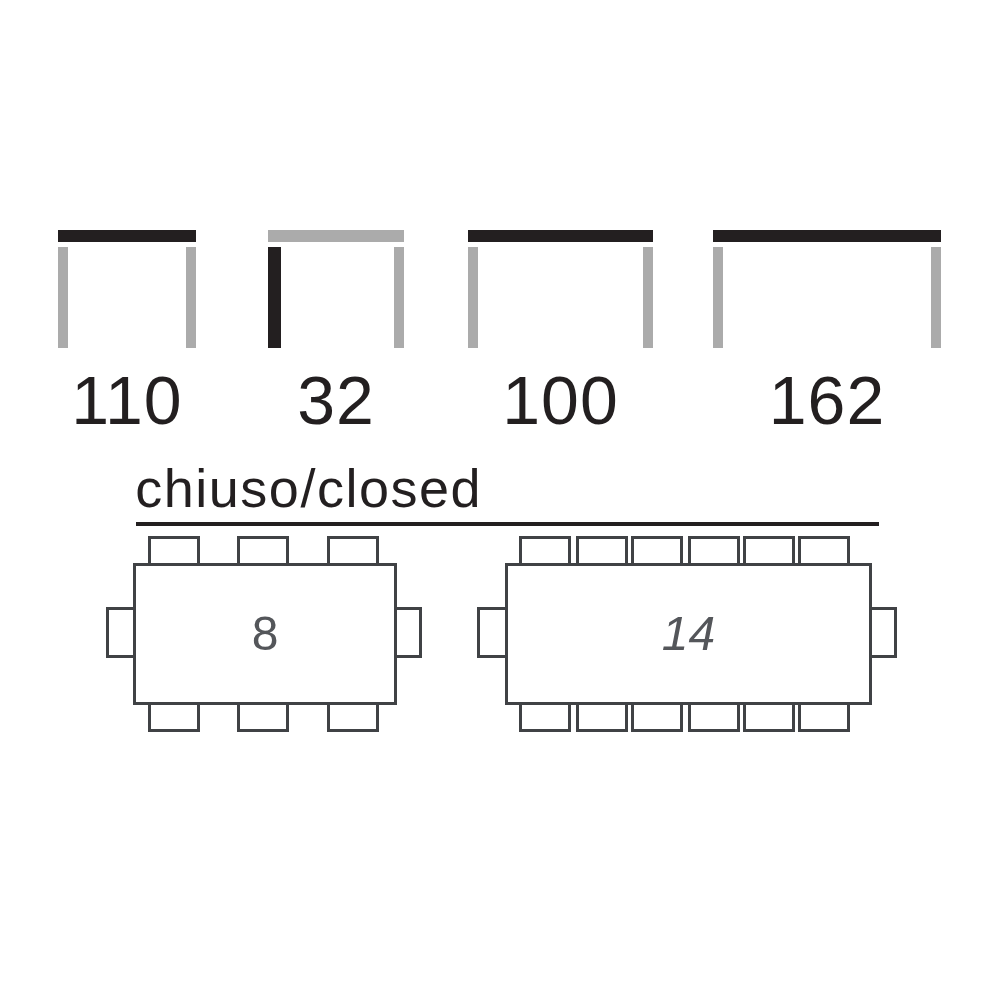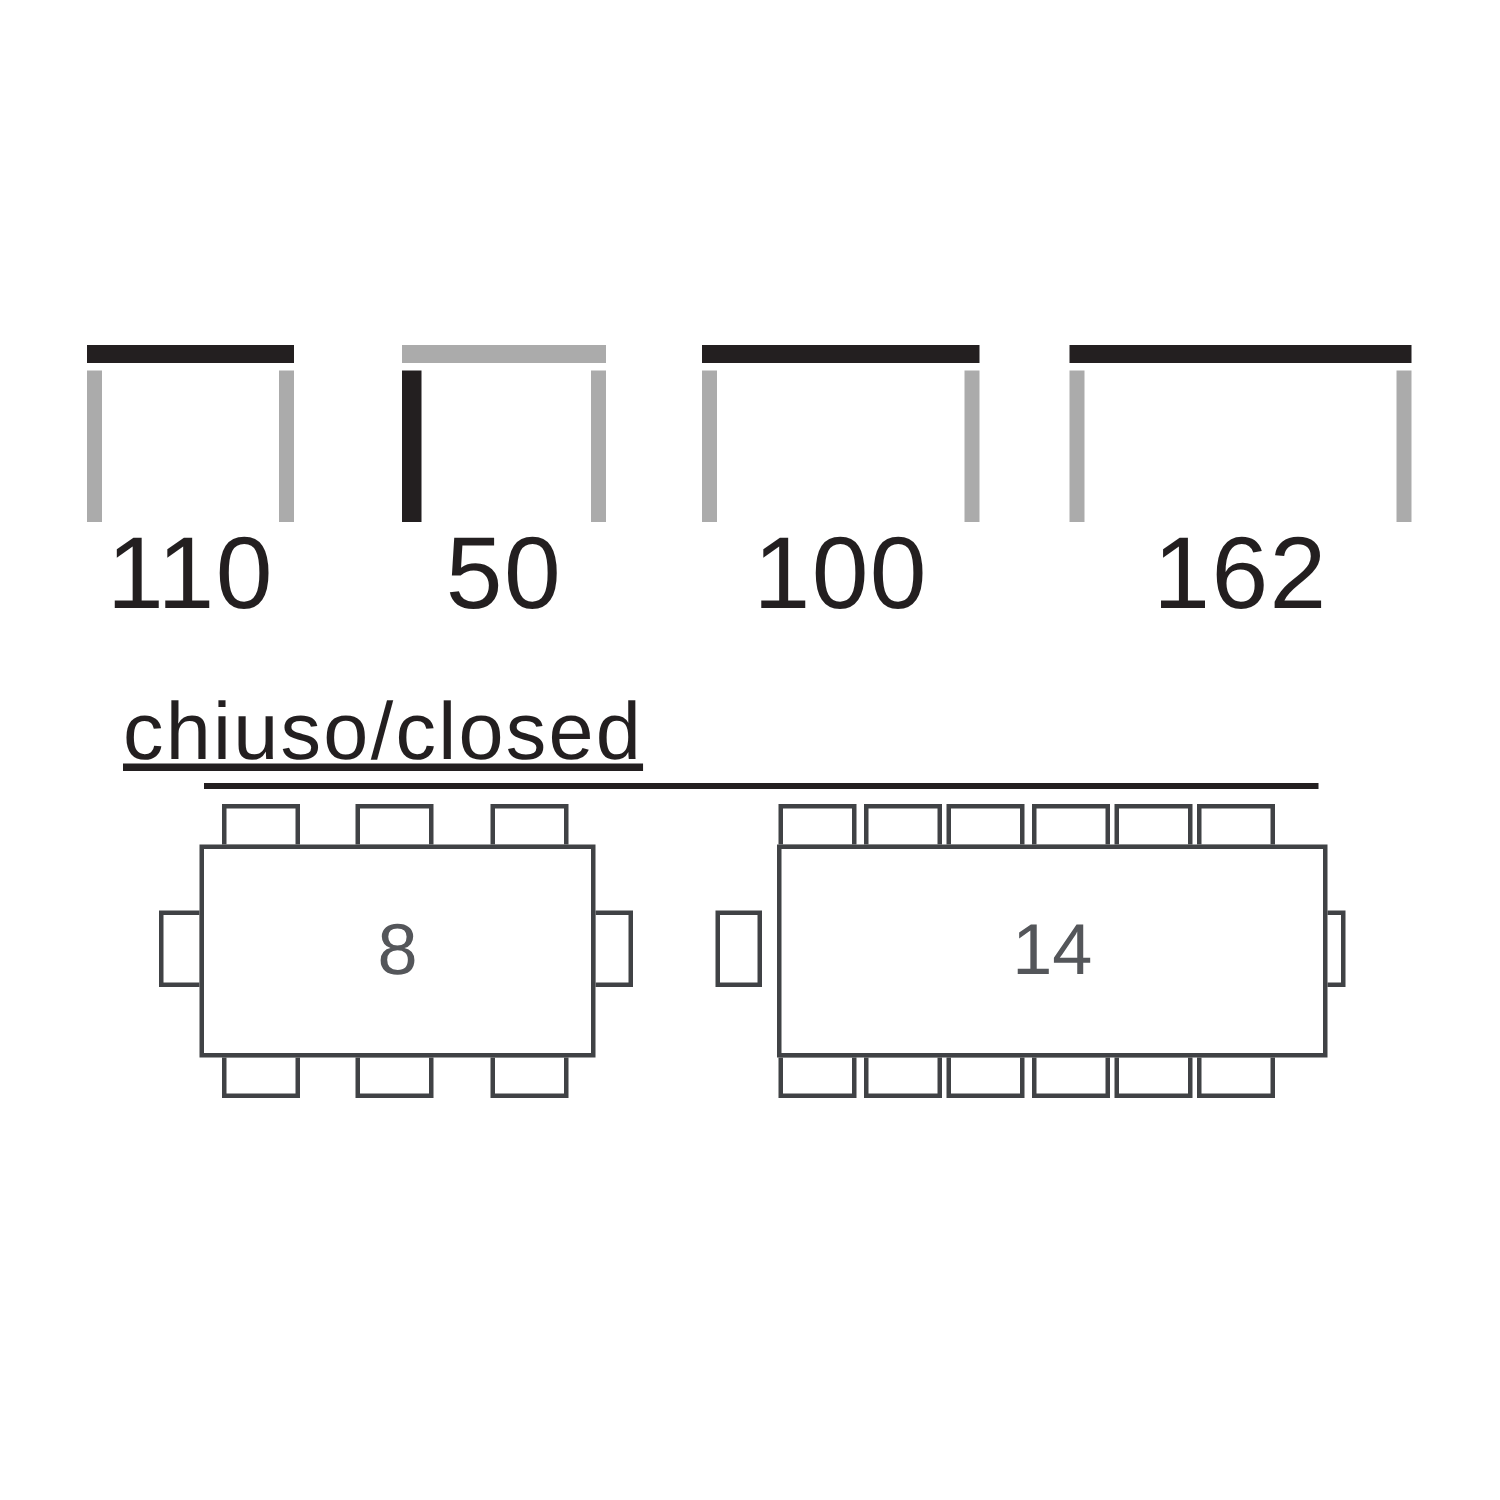--- a/index.html
+++ b/index.html
@@ -14,50 +14,50 @@
   
   .dim { position:absolute; top:230px; }
   .dim .bar  { position:absolute; top:0; left:0; right:0; height:12px; }
   .dim .leg  { position:absolute; top:17px; width:10px; height:101px; }
   .dim .leg.left  { left:0; }
   .dim .leg.right { right:0; }
   .dim .leg.hl    { width:13px; }
   .fill-dark { background:#231f20; }
   .fill-gray { background:#ababab; }
   .dim .dim-label {
-    position:absolute; top:118px; left:-40px; right:-40px;
+    position:absolute; top:136px; left:-40px; right:-40px;
     text-align:center; font-size:68px; line-height:1;
     color:#231f20; letter-spacing:1px;
   }
   .dim-1 { left:58px;  width:138px; }
   .dim-2 { left:268px; width:136px; }
   .dim-3 { left:468px; width:185px; }
   .dim-4 { left:713px; width:228px; }
 
   
   .section-label {
     position:absolute; top:461px; font-size:54px; line-height:1;
-    color:#231f20; letter-spacing:1.5px; text-align:left; width:400px;text-decoration:underline;
+    color:#231f20; letter-spacing:1.5px; text-align:right; width:400px;
   }
   .label-closed { left:82px; }
   .label-open   { left:520px; }
   .divider {
     position:absolute; left:136px; top:522px;
     width:743px; height:4px; background:#231f20;
   }
 
   
   .plan-table {
     position:absolute; top:563px; height:142px;
     border:3px solid #404245; background:#ffffff;
     box-sizing:border-box; z-index:2;
     display:flex; align-items:center; justify-content:center;
   }
   .table-closed { left:133px; width:264px; }
-  .table-open   { left:518px; width:367px; }
+  .table-open   { left:505px; width:367px;font-style:italic; }
   .seat-count {
     font-size:48px; line-height:1; color:#54565a;
   }
   .chair {
     position:absolute; box-sizing:border-box;
     border:3px solid #404245; background:#ffffff; z-index:1;
   }
   .chair.h-top    { top:536px; width:52px; height:30px; }
   .chair.h-bottom { top:702px; width:52px; height:30px; }
   .chair.v-side   { top:607px; height:51px; }
@@ -71,21 +71,21 @@
     <div class="bar fill-dark"></div>
     <div class="leg left fill-gray"></div>
     <div class="leg right fill-gray"></div>
     <div class="dim-label">110</div>
   </div>
 
   <div class="dim dim-2">
     <div class="bar fill-gray"></div>
     <div class="leg left hl fill-dark"></div>
     <div class="leg right fill-gray"></div>
-    <div class="dim-label">50</div>
+    <div class="dim-label">32</div>
   </div>
 
   <div class="dim dim-3">
     <div class="bar fill-dark"></div>
     <div class="leg left fill-gray"></div>
     <div class="leg right fill-gray"></div>
     <div class="dim-label">100</div>
   </div>
 
   <div class="dim dim-4">

